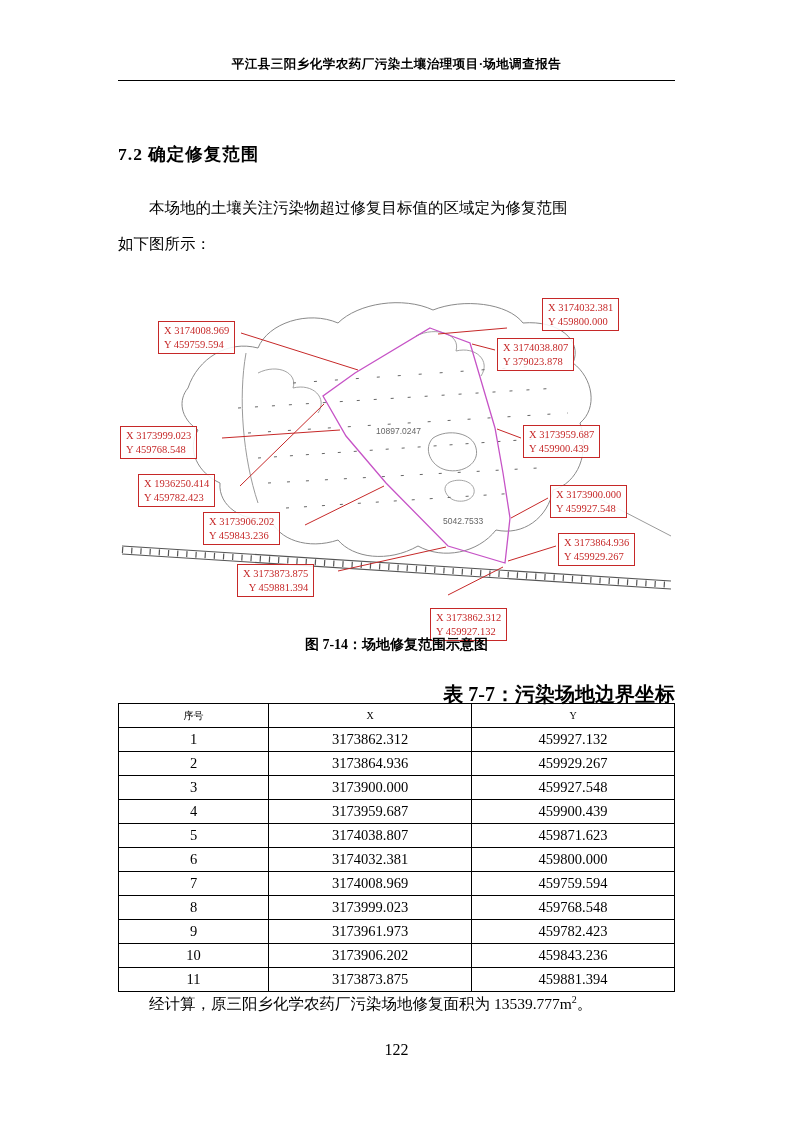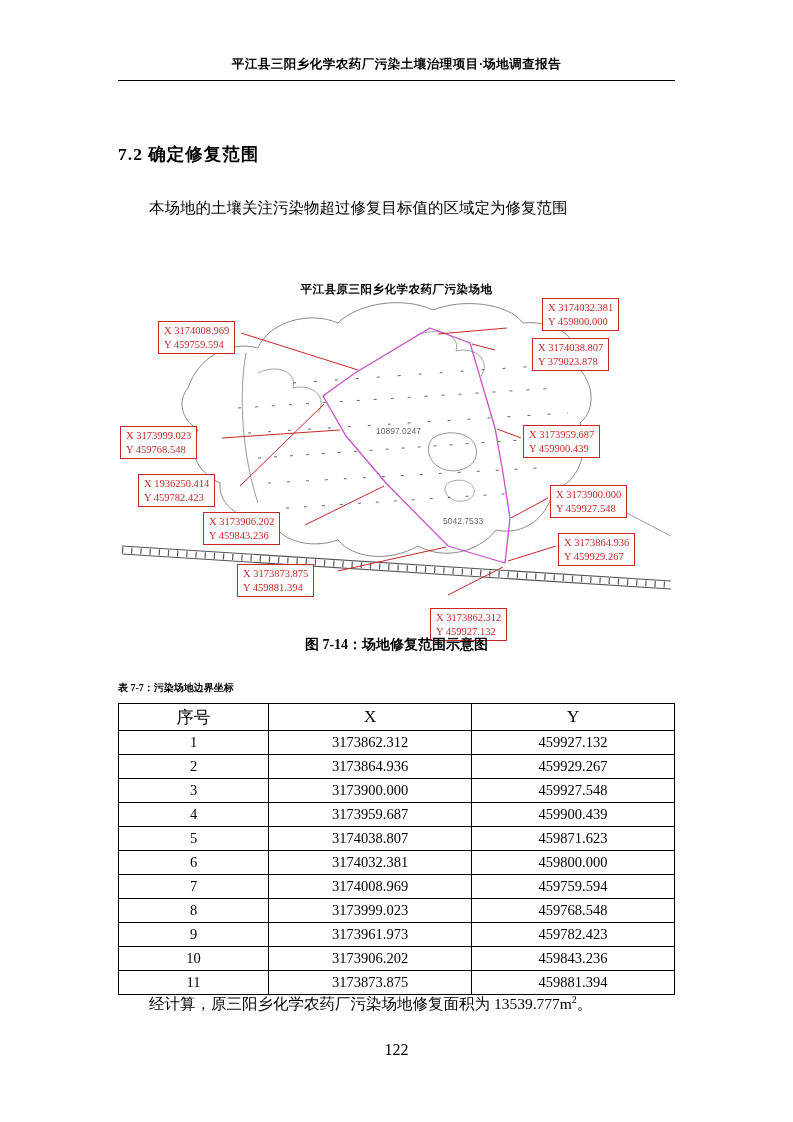--- a/index.html
+++ b/index.html
@@ -21,48 +21,49 @@
   .map-title{position:absolute;top:4px;left:0;width:100%;text-align:center;
     font-size:11.5px;font-weight:bold;letter-spacing:.5px;}
   .map-label{position:absolute;border:1px solid #c62828;color:#c62828;background:rgba(255,255,255,.88);
     font-size:10.5px;line-height:13.5px;padding:2px 5px;white-space:nowrap;
     font-family:"Liberation Serif","DejaVu Serif",serif;}
   .map-annot{position:absolute;color:#666;font-size:8.5px;white-space:nowrap;
     font-family:"Liberation Sans","DejaVu Sans",sans-serif;}
 
   .figure-caption{position:absolute;top:636px;left:118px;width:557px;text-align:center;
     font-size:14px;font-weight:bold;}
-  .table-caption{position:absolute;top:681px;left:118px;width:557px;text-align:left;
-    font-size:10px;font-weight:bold;}
+  .table-caption{position:absolute;top:681px;left:118px;width:557px;text-align:right;
+    font-size:20px;font-weight:bold;}
 
   table.coords{position:absolute;top:703px;left:118px;width:557px;border-collapse:collapse;
     font-size:14.5px;}
   table.coords th,table.coords td{border:1px solid #000;text-align:center;padding:1.5px 4px;height:20px;
     font-weight:normal;}
-  table.coords th{font-size:17px;}
+  table.coords th{font-size:10px;}
   table.coords{border:1.5px solid #000;}
   col.c-idx{width:27%;} col.c-x{width:36.5%;} col.c-y{width:36.5%;}
 
   .closing-par{position:absolute;top:988px;left:118px;width:560px;font-size:15.5px;line-height:24px;}
   .closing-par .indent{display:inline-block;width:2em;}
   sup{font-size:10px;}
 
   .page-number{position:absolute;top:1041px;left:0;width:793px;text-align:center;font-size:16px;}
 </style>
 </head>
 <body>
 
 <div class="page">
 
   <div class="doc-header">平江县三阳乡化学农药厂污染土壤治理项目·场地调查报告</div>
   <div class="doc-header-rule"></div>
 
   <div class="section-title">7.2 确定修复范围</div>
 
   <div class="body-par par-line1">本场地的土壤关注污染物超过修复目标值的区域定为修复范围</div>
+  <div class="body-par par-line2">如下图所示：</div>
 
   <div class="figure">
     <svg width="557" height="354" viewBox="0 0 557 354">
 
       <path d="M 70 110 C 80 80 110 62 140 70 C 150 45 190 32 220 45
                C 240 25 285 18 315 32 C 345 20 390 25 405 45
                C 440 42 465 62 455 85 C 475 100 480 130 462 145
                C 472 175 460 205 435 212 C 430 240 405 258 378 252
                C 360 275 325 282 300 268 C 270 285 235 280 220 262
                C 190 272 160 262 152 240 C 125 245 100 228 102 205
@@ -99,31 +100,30 @@
         <path d="M 104 160 L 222 152"></path>
         <path d="M 403 160 L 379 151"></path>
         <path d="M 122 208 L 206 126"></path>
         <path d="M 430 220 L 393 240"></path>
         <path d="M 187 247 L 266 208"></path>
         <path d="M 438 268 L 390 283"></path>
         <path d="M 220 293 L 328 269"></path>
         <path d="M 330 317 L 385 289"></path>
       </g>
     </svg>
-    <div class="map-title">平江县原三阳乡化学农药厂污染场地</div>
     <div>
         <div class="map-label" style="left: 387px; top: 20px; margin-left: 37px;">
           <div>X 3174032.381</div>
           <div>Y 459800.000</div>
         </div>
         <div class="map-label" style="left: 40px; top: 43px;">
           <div>X 3174008.969</div>
           <div>Y 459759.594</div>
         </div>
-        <div class="map-label" style="left: 379px; top: 60px; margin-left: 35px;">
+        <div class="map-label" style="left: 379px; top: 60px;">
           <div>X 3174038.807</div>
           <div>Y 379023.878</div>
         </div>
         <div class="map-label" style="left: 2px; top: 148px;">
           <div>X 3173999.023</div>
           <div>Y 459768.548</div>
         </div>
         <div class="map-label" style="left: 405px; top: 147px;">
           <div>X 3173959.687</div>
           <div>Y 459900.439</div>
@@ -137,21 +137,21 @@
           <div>Y 459927.548</div>
         </div>
         <div class="map-label" style="left: 85px; top: 234px;">
           <div>X 3173906.202</div>
           <div>Y 459843.236</div>
         </div>
         <div class="map-label" style="left: 440px; top: 255px;">
           <div>X 3173864.936</div>
           <div>Y 459929.267</div>
         </div>
-        <div class="map-label" style="left: 119px; top: 286px;">
+        <div class="map-label" style="left: 119px; top: 286px; text-align: right;">
           <div>X 3173873.875</div>
           <div>Y 459881.394</div>
         </div>
         <div class="map-label" style="left: 272px; top: 330px; margin-left: 40px;">
           <div>X 3173862.312</div>
           <div>Y 459927.132</div>
         </div>
         <span class="map-annot" style="left: 258px; top: 148px;">10897.0247</span>
         <span class="map-annot" style="left: 325px; top: 238px;">5042.7533</span>
       </div>

